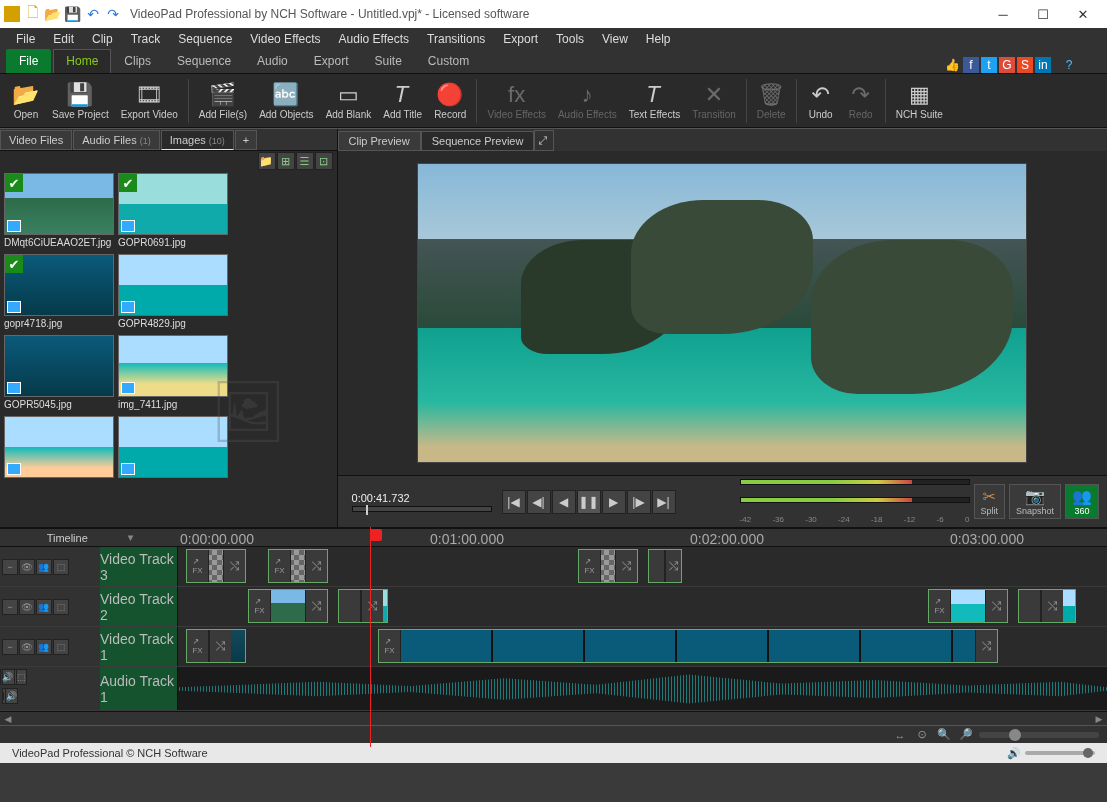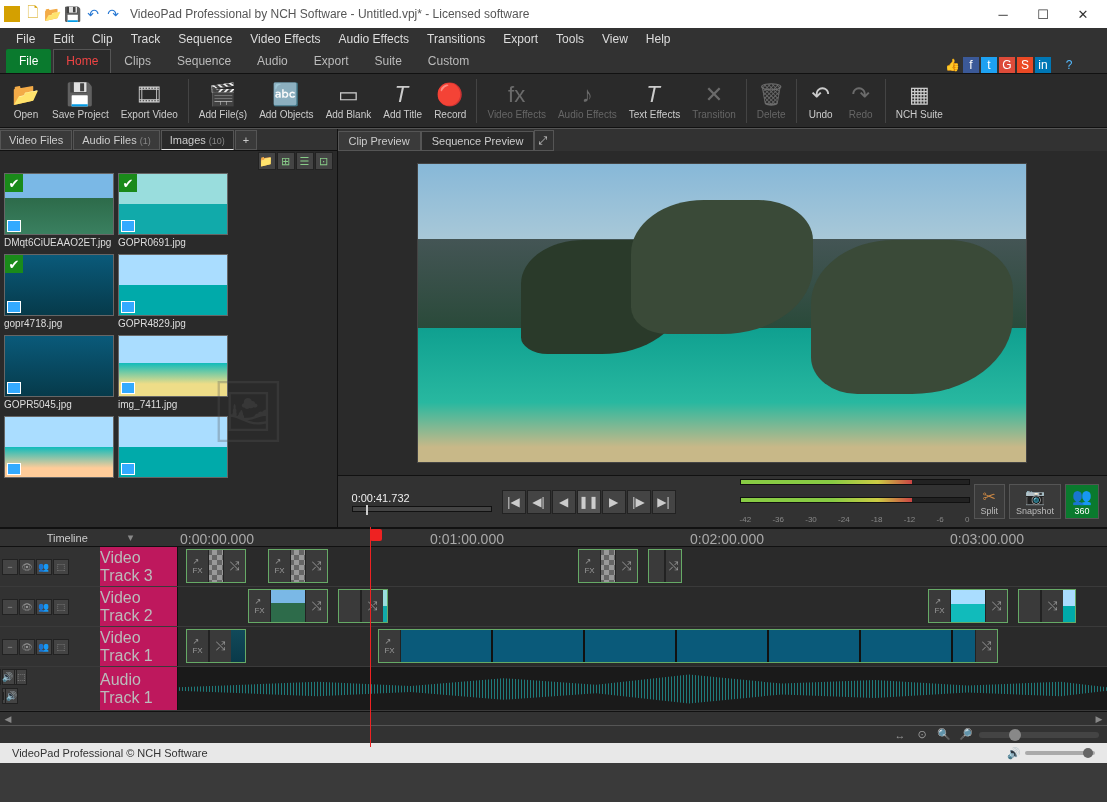--- a/index.html
+++ b/index.html
@@ -9,21 +9,21 @@
 .titlebar .qat { display: flex; gap: 2px; margin-right: 8px; }
 .titlebar .qat div { width: 18px; height: 18px; display:flex;align-items:center;justify-content:center;font-size:14px; }
 .titlebar .title { flex: 1; color: #555; font-size: 12px; }
 .titlebar .win-controls { display: flex; }
 .titlebar .win-controls div { width: 40px; height: 28px; display:flex;align-items:center;justify-content:center;font-size:13px;color:#333; }
 .menubar { height: 22px; background: #323232; display: flex; align-items: center; padding-left: 8px; gap: 2px; }
 .menubar .mitem { padding: 2px 8px; color: #ddd; font-size: 12px; cursor: pointer; }
 .ribbon-tabs { height: 24px; background: #323232; display: flex; align-items: flex-end; padding-left: 6px; border-bottom: 1px solid #111; }
 .ribbon-tabs .rtab { padding: 4px 12px; color: #bbb; font-size: 12px; cursor:pointer; border: 1px solid transparent; }
 .ribbon-tabs .rtab.file { background: #0a7a2e; color: #fff; border-radius: 2px 2px 0 0; margin-right: 2px; }
-.ribbon-tabs .rtab.active { background: #2a2a2a; border: 1px solid #555; border-bottom: none; color: #ef4444; }
+.ribbon-tabs .rtab.active { background: #2a2a2a; border: 1px solid #555; border-bottom: none; color: #84cc16; }
 .ribbon-tabs .spacer { flex: 1; }
 .ribbon-tabs .social { display: flex; gap: 2px; padding-right: 30px; align-items:center; }
 .ribbon-tabs .social div { width: 16px; height: 16px; font-size:12px; display:flex;align-items:center;justify-content:center;color:#fff; }
 .ribbon { height: 54px; background: #2a2a2a; display: flex; align-items: center; padding: 2px 6px; border-bottom: 1px solid #111; }
 .ribbon .rbtn { display: flex; flex-direction: column; align-items: center; padding: 2px 6px; cursor:pointer; }
 .ribbon .rbtn .icon { width: 28px; height: 28px; display:flex;align-items:center;justify-content:center;font-size:22px; }
 .ribbon .rbtn .lbl { font-size: 10px; color: #ccc; white-space: nowrap; }
 .ribbon .rbtn.disabled .lbl { color: #666; }
 .ribbon .rbtn.disabled .icon { opacity: 0.4; }
 .ribbon .sep { width: 1px; height: 44px; background: #444; margin: 0 4px; }
@@ -73,21 +73,21 @@
 .timeline { background:#2a2a2a; border-top:2px solid #111; }
 .tl-header { height:18px; display:flex; background:#323232; border-bottom:1px solid #111; }
 .tl-header .tl-label { width:180px; padding:2px 8px; font-size:11px; color:#ccc; display:flex;align-items:center; justify-content:center; gap:40px; }
 .tl-header .ruler { flex:1; position:relative; font-size:14px; color:#aaa;text-decoration:underline; }
 .tl-header .ruler .tick { position:absolute; top:2px; }
 .tl-header .playhead { position:absolute; top:0; left:190px; width:12px; height:12px; background:#e22; border-radius:2px; }
 .track { height:40px; display:flex; border-bottom:1px solid #3a3a3a; background:#2a2a2a; }
 .track.audio { height:44px; }
 .track .tcontrols { width:100px; display:flex; align-items:center; gap:1px; padding:2px; background:#323232; }
 .track .tcontrols div { width:16px; height:16px; background:#444; border:1px solid #222; font-size:9px; display:flex;align-items:center;justify-content:center;color:#999; }
-.track .tname { width:78px; font-size:16px; color:#bbb; display:flex;align-items:center;justify-content:center; background:#be185d; border-right:1px solid #111; }
+.track .tname { width:78px; font-size:14px; color:#bbb; display:flex;align-items:center;justify-content:center; background:#14532d; border-right:1px solid #111; }
 .track .lane { flex:1; position:relative; background:#2a2a2a; }
 .clip { position:absolute; height:34px; top:2px; border:1px solid #6a6; background:#3a5a6a; display:flex; overflow:hidden; }
 .clip.img { background:linear-gradient(#114a5a,#0a3a4a); background-size:cover; }
 .clip .fx { width:22px; background:#3a3a3a; border-right:1px solid #222; font-size:8px; color:#999; display:flex;flex-direction:column;align-items:center;justify-content:center; }
 .clip .tr { width:22px; background:#3a3a3a; font-size:12px; color:#999; display:flex;align-items:center;justify-content:center;border-left:1px solid #222; }
 .clip.checker { background: repeating-conic-gradient(#999 0 25%, #666 0 50%) 0 0/10px 10px; }
 .audio-lane { flex:1; position:relative; background:#1a1a1a; }
 .waveform { position:absolute; top:4px; left:0; right:0; height:36px; background:linear-gradient(#1a1a1a,#1a1a1a); overflow:hidden; }
 .waveform::before { content:''; position:absolute; inset:0; background: repeating-linear-gradient(90deg, transparent 0 1px, #2bb 1px 2px, transparent 2px 3px); opacity:0.6; clip-path: polygon(0 45%, 5% 40%, 15% 30%, 25% 42%, 35% 20%, 45% 38%, 55% 10%, 65% 35%, 75% 25%, 85% 40%, 95% 30%, 100% 45%, 100% 55%, 95% 70%, 85% 60%, 75% 75%, 65% 65%, 55% 90%, 45% 62%, 35% 80%, 25% 58%, 15% 70%, 5% 60%, 0 55%); }
 .tl-playhead-line { position:absolute; left:370px; top:0; width:1px; height:220px; background:#e22; z-index:5; pointer-events:none; }

